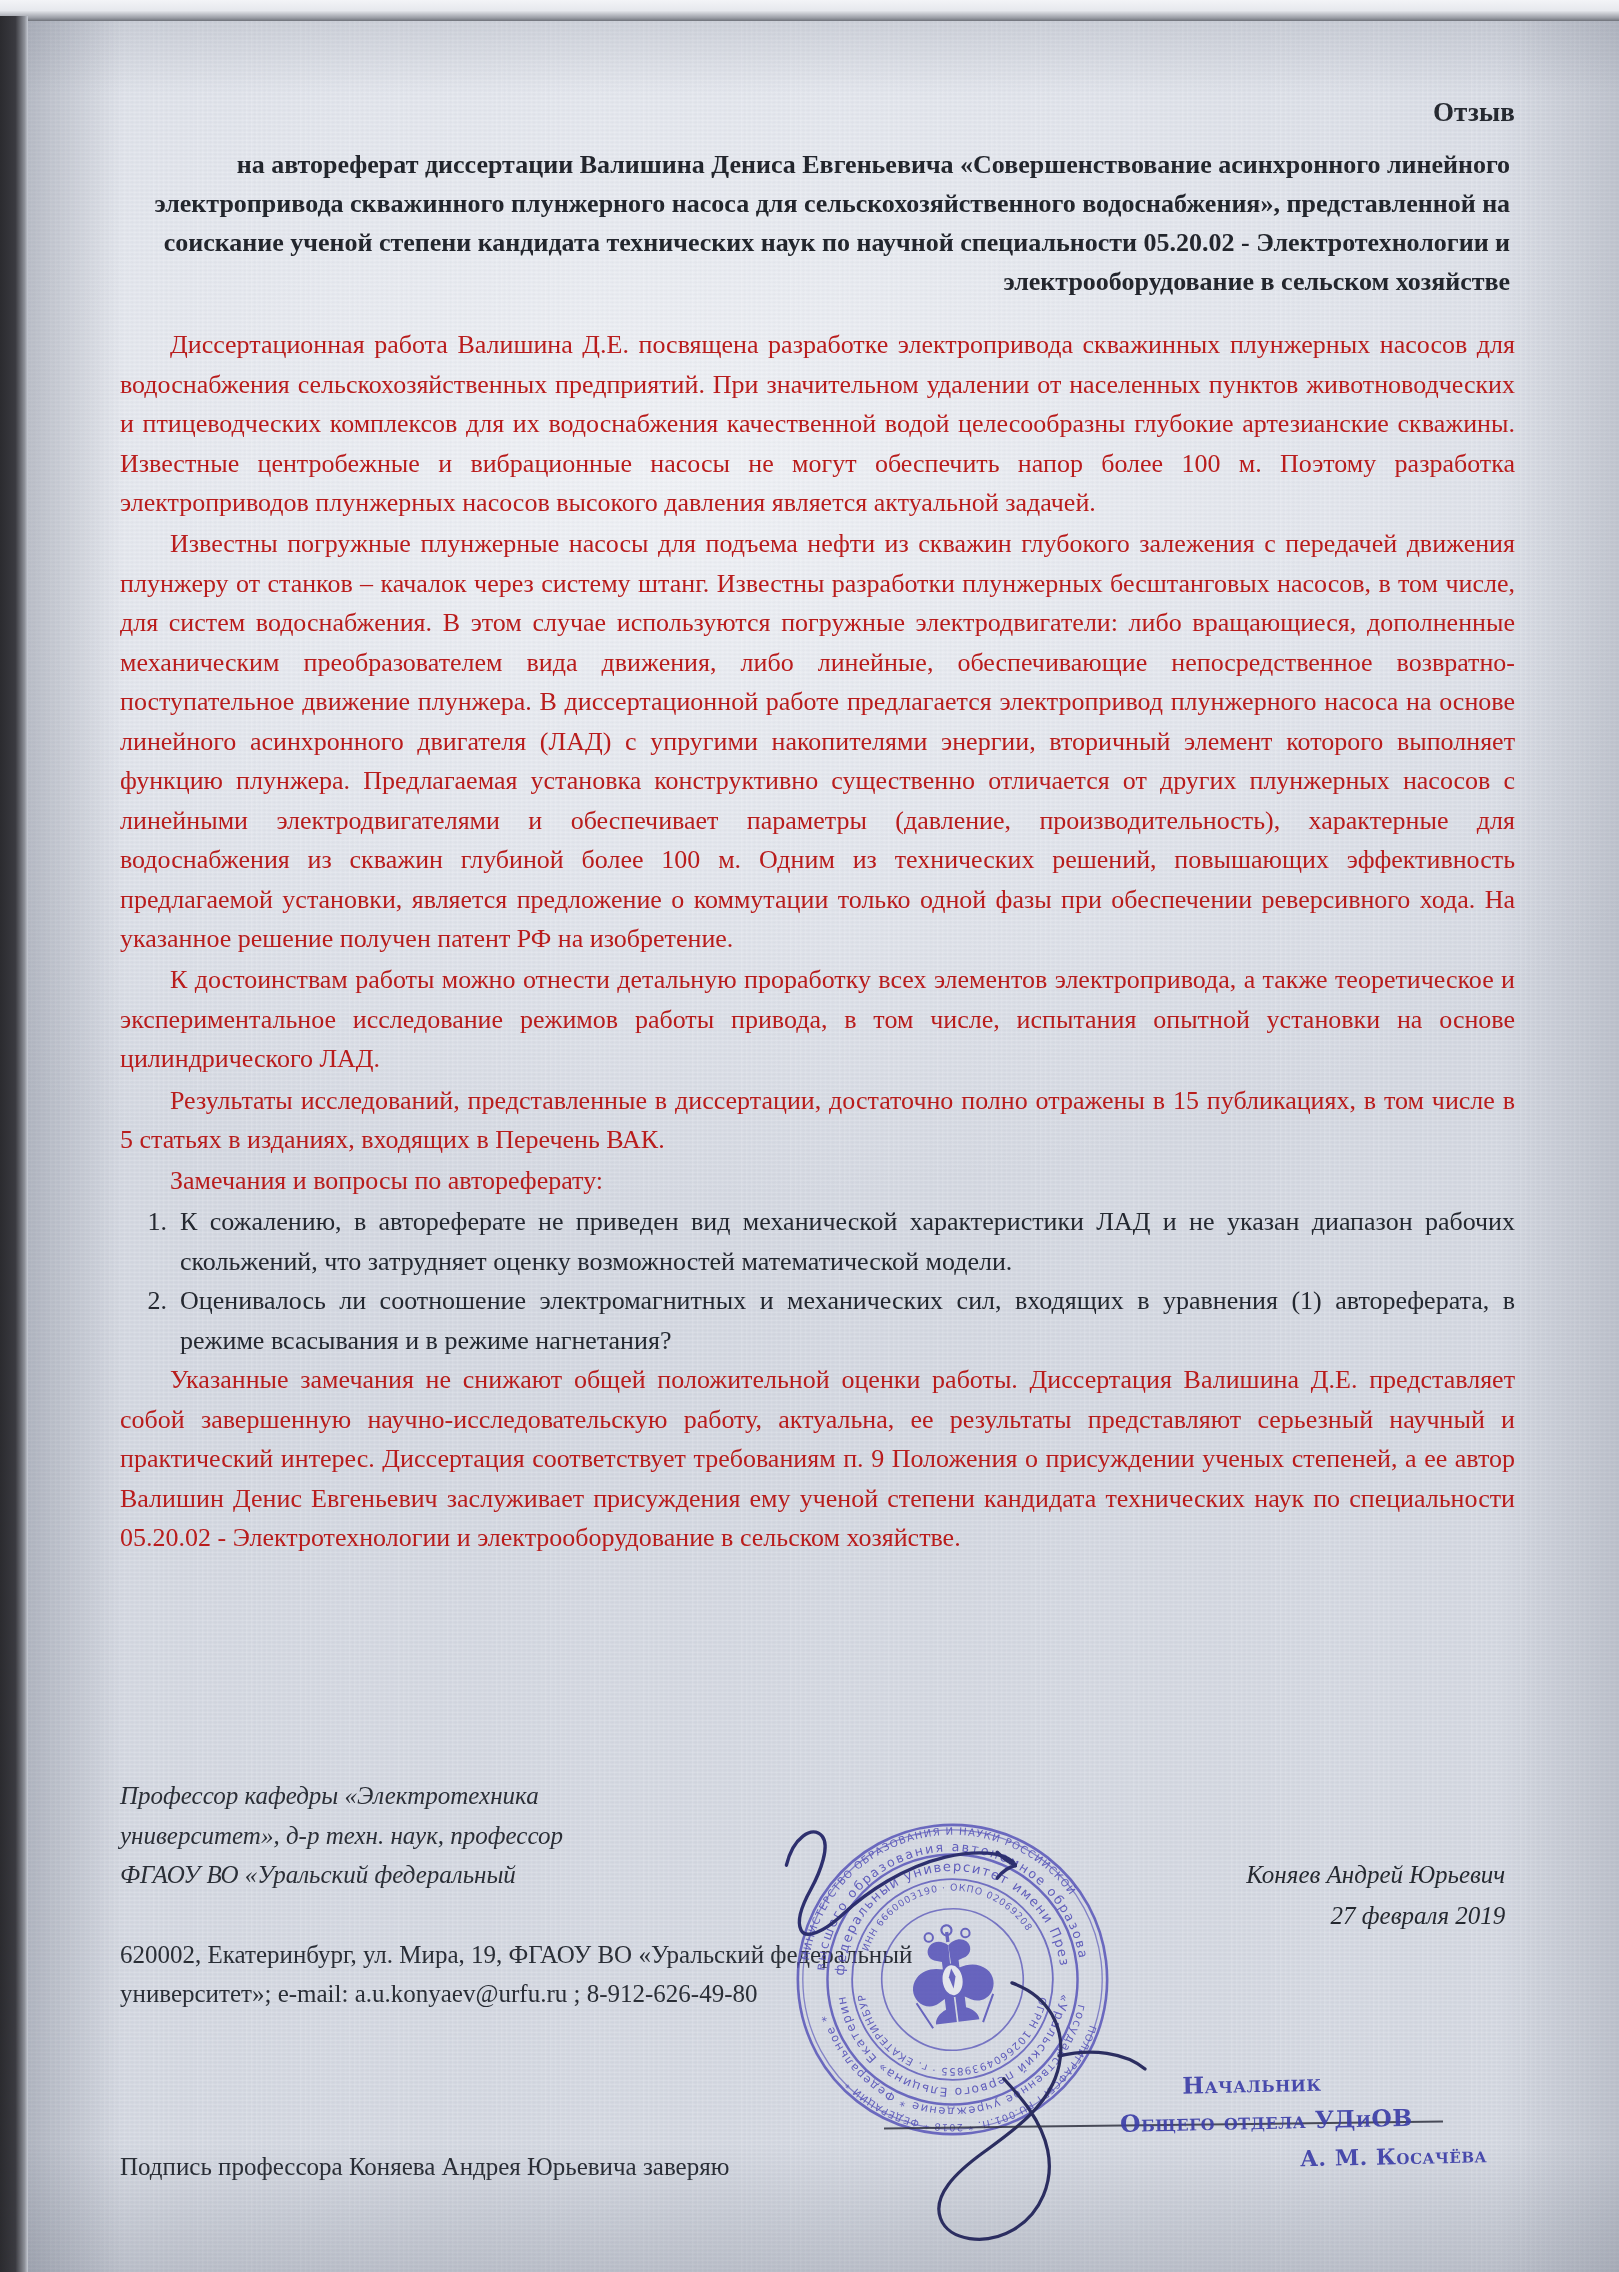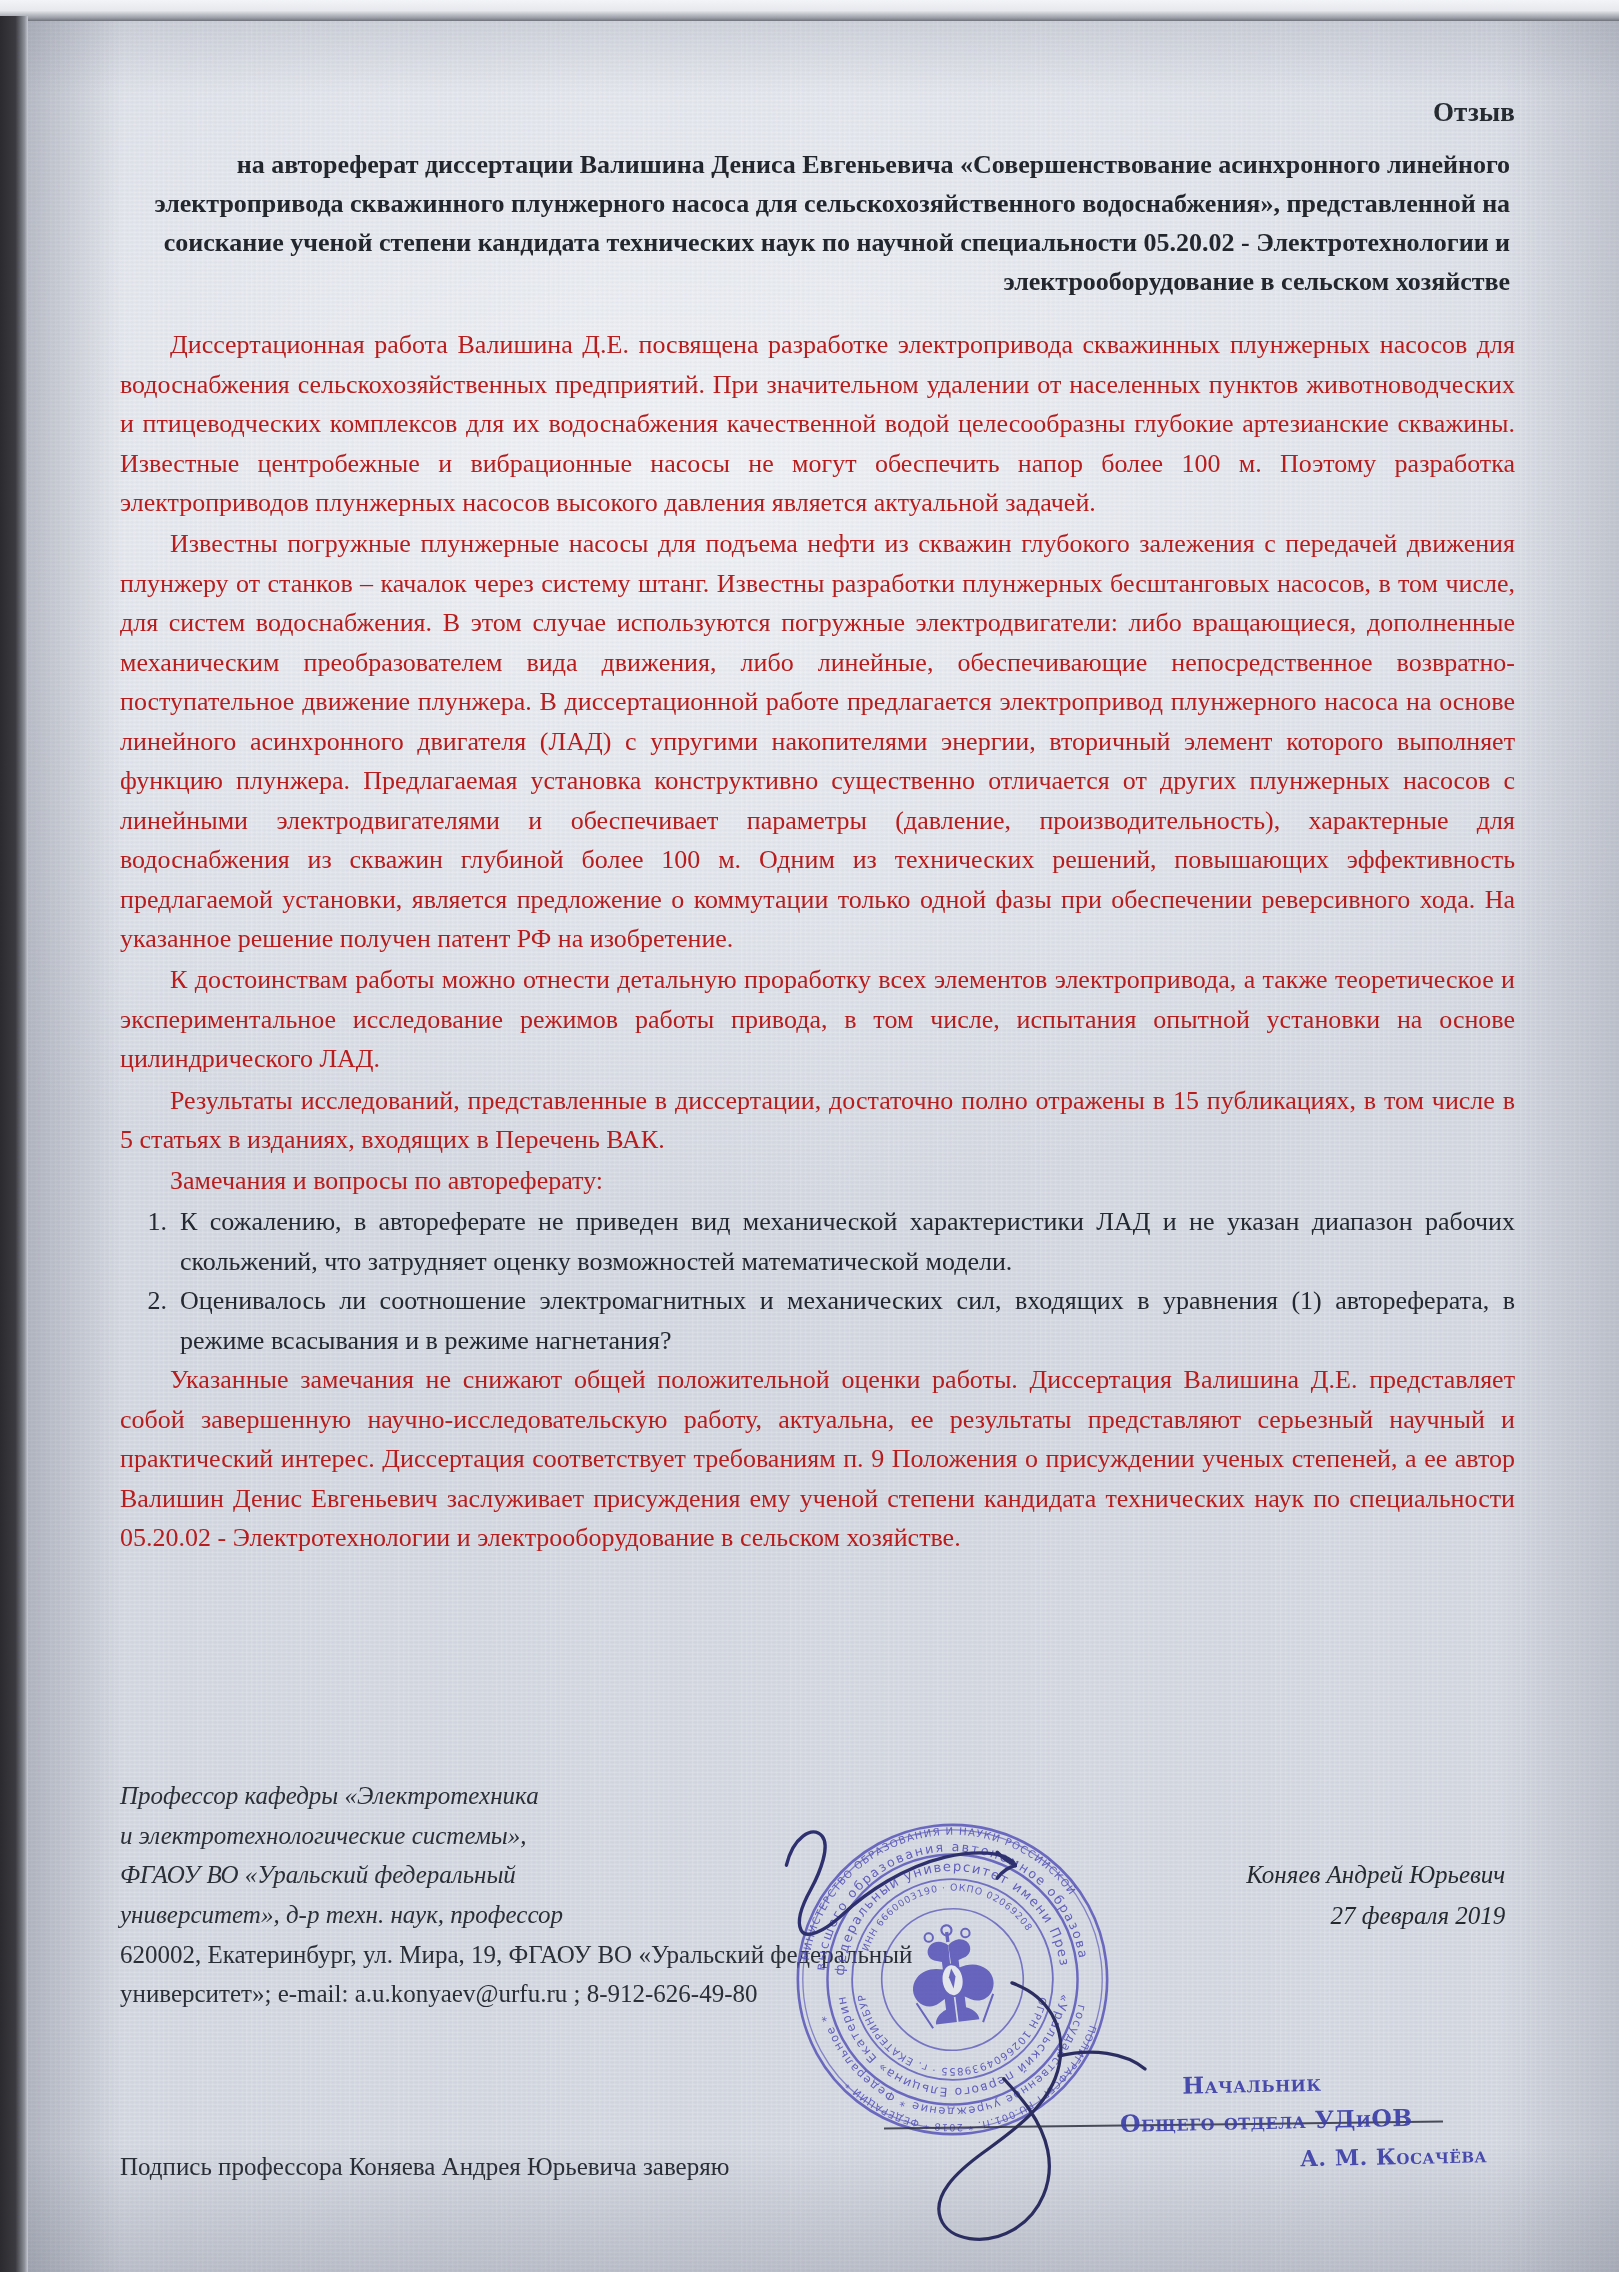--- a/index.html
+++ b/index.html
@@ -246,23 +246,22 @@
       <div class="num-label">2.</div>
       <div class="num-text">Оценивалось ли соотношение электромагнитных и механических сил, входящих в уравнения (1) автореферата, в режиме всасывания и в режиме нагнетания?</div>
     </div>
 
     <p class="body">Указанные замечания не снижают общей положительной оценки работы. Диссертация Валишина Д.Е. представляет собой завершенную научно-исследовательскую работу, актуальна, ее результаты представляют серьезный научный и практический интерес.  Диссертация соответствует требованиям п. 9 Положения о присуждении ученых степеней, а ее автор Валишин Денис Евгеньевич заслуживает присуждения ему ученой степени кандидата технических наук по специальности 05.20.02 - Электротехнологии и электрооборудование в сельском хозяйстве.</p>
   </div>
 
   <div class="sig-block">
     <div class="sig-left">
       <div>Профессор кафедры «Электротехника</div>
-      <div>и электротехнологические системы»,</div>
+      <div>университет», д-р техн. наук, профессор</div>
       <div>ФГАОУ ВО «Уральский федеральный</div>
-      <div>университет», д-р техн. наук, профессор</div>
     </div>
     <div class="sig-right">
       <div>Коняев Андрей Юрьевич</div>
       <div>27 февраля 2019</div>
     </div>
   </div>
 
   <div class="addr-block">
     <div>620002, Екатеринбург, ул. Мира, 19,  ФГАОУ ВО «Уральский федеральный</div>
     <div>университет»; e-mail: a.u.konyaev@urfu.ru ;  8-912-626-49-80</div>

